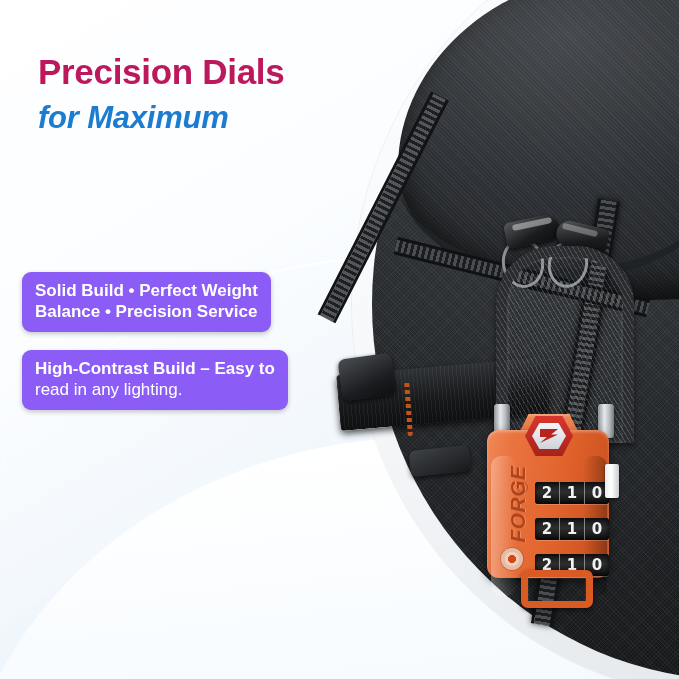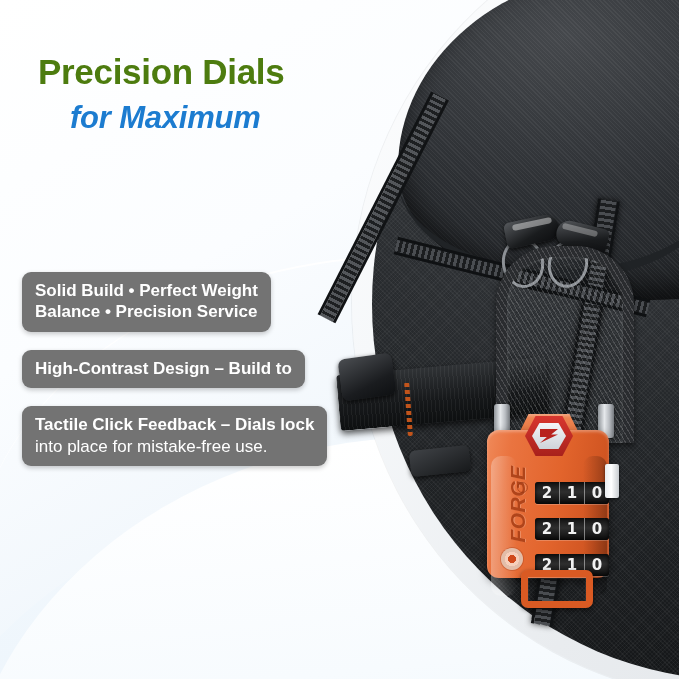--- a/index.html
+++ b/index.html
@@ -178,27 +178,27 @@
   .resetpin{position:absolute;left:118px;top:34px;width:14px;height:34px;border-radius:2px;
     background:linear-gradient(90deg,#e9ecef,#ffffff 45%,#c8ccd0);
     box-shadow:0 1px 3px rgba(0,0,0,.55);}
   
   .loop{position:absolute;left:34px;top:162px;width:58px;height:24px;
     border:7px solid #d95a23;border-radius:7px;background:transparent;
     box-shadow:0 2px 5px rgba(0,0,0,.6), inset 0 1px 2px rgba(255,255,255,.25);}
 
   
   .headline{position:absolute;left:38px;top:52px;width:380px;}
-  .h-line1{font-size:35px;font-weight:bold;color:#4d7c0f;line-height:1.16;letter-spacing:-.3px;}
+  .h-line1{font-size:35px;font-weight:bold;color:#be185d;line-height:1.16;letter-spacing:-.3px;}
   .h-line2,.h-line3{font-size:31px;font-weight:bold;font-style:italic;color:#1c7cd0;
-    line-height:1.2;letter-spacing:-.2px;margin-left:32px;}
+    line-height:1.2;letter-spacing:-.2px;}
   .h-line2{margin-top:6px;}
 
   .callouts{position:absolute;left:22px;top:272px;width:348px;}
-  .callout{background:#737373;color:#ffffff;border-radius:9px;
+  .callout{background:#8b5cf6;color:#ffffff;border-radius:9px;
     padding:8px 13px 9px 13px;margin-bottom:18px;
     box-shadow:0 2px 5px rgba(0,0,0,.22);display:inline-block;}
   .callout .l1{font-size:17px;line-height:1.26;font-weight:bold;}
   .callout .l2{font-size:17px;line-height:1.26;font-weight:bold;}
   .callout .l2.reg-w{font-weight:normal;}
 </style>
 </head>
 <body>
 
 <div id="stage">
@@ -279,21 +279,18 @@
     <div class="h-line1">Precision Dials</div>
     <div class="h-line2">for Maximum</div>
   </div>
 
   <div class="callouts">
     <div class="callout">
       <div class="l1">Solid Build • Perfect Weight</div>
       <div class="l2">Balance • Precision Service</div>
     </div>
     <div class="callout">
-      <div class="l1">High-Contrast Design – Build to</div>
-    </div>
-    <div class="callout">
-      <div class="l1">Tactile Click Feedback – Dials lock</div>
-      <div class="l2 reg-w">into place for mistake-free use.</div>
+      <div class="l1">High-Contrast Build – Easy to</div>
+      <div class="l2 reg-w">read in any lighting.</div>
     </div>
   </div>
 
 </div>
 
 </body></html>

